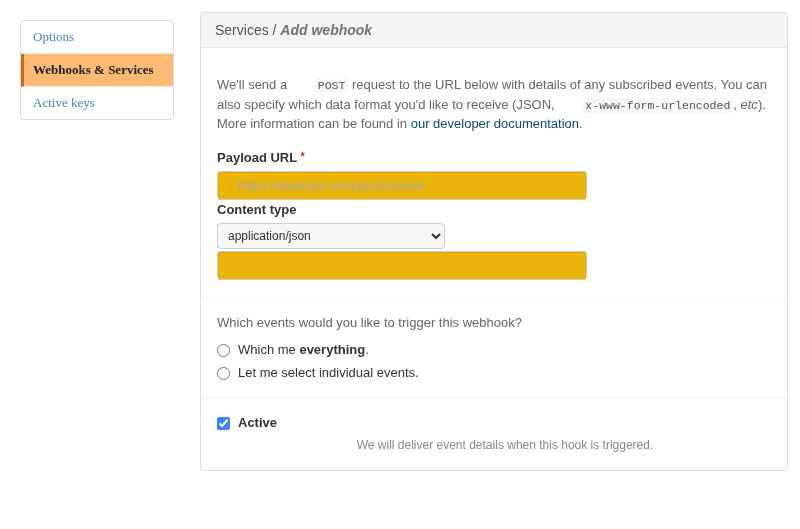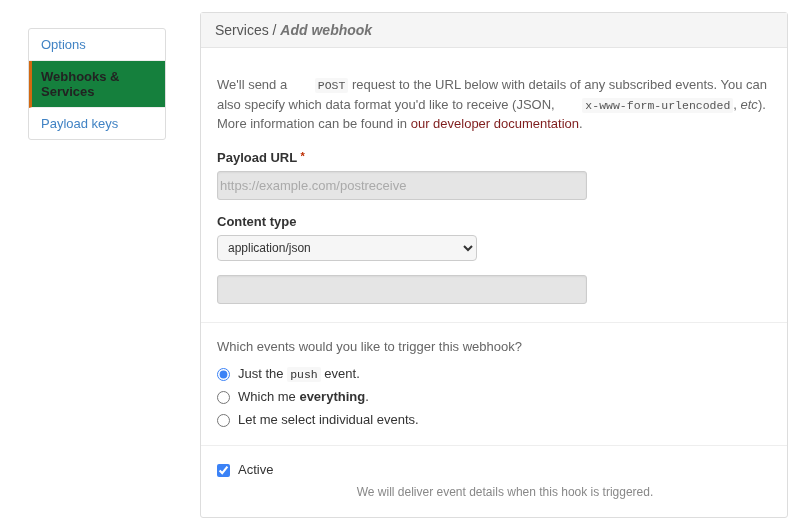--- a/index.html
+++ b/index.html
@@ -12,41 +12,42 @@
     background: #fff;
     width: 800px;
   }
   .layout { display: flex; gap: 18px; }
   .sidebar {
     width: 170px;
     flex-shrink: 0;
   }
   .sidebar-list {
     list-style: none;
-    margin: 16px;
+    margin: 8px;
     padding: 0;
     border: 1px solid #ddd;
     border-radius: 3px;
     overflow: hidden;
+    font-family: Liberation Serif, serif;
   }
   .sidebar-item {
     display: block;
     padding: 8px 12px;
     border-bottom: 1px solid #eee;
     color: #4183c4;
     cursor: pointer;
     font-size: 13px;
   }
   .sidebar-item:last-child { border-bottom: none; }
   .sidebar-item.active {
     color: #222;
     font-weight: 600;
     border-left: 3px solid #d26911;
     padding-left: 9px;
-    background: #15803d;
+    background: #fdba74;
   }
   .main {
     flex: 1;
     border: 1px solid #ddd;
     border-radius: 3px;
   }
   .main-header {
     background: #f5f5f5;
     border-bottom: 1px solid #e5e5e5;
     padding: 9px 14px;
@@ -63,44 +64,44 @@
   }
   .intro code {
     font-family: Consolas, "Liberation Mono", Menlo, monospace;
     font-size: 11.5px;
     background: #f7f7f7;
     padding: 1px 3px;
     border-radius: 2px;
     color: #555;
     margin-left: 24px;
   }
-  .intro a { color: #7f1d1d; text-decoration: none; }
-  .form-group { margin-bottom: 14px; }
+  .intro a { color: #0c4a6e; text-decoration: none; }
+  .form-group { margin-bottom: 2px; }
   .form-group label.lab {
     display: block;
     font-weight: 600;
     margin-bottom: 6px;
     font-size: 13px;
     color: #333;
   }
   .req { color: #bd2c00; font-size: 11px; position: relative; top: -2px; }
   .text-input {
     width: 370px;
     max-width: 100%;
-    padding: 6px 2px;
+    padding: 6px 20px;
     font-size: 13px;
     color: #333;
     border: 1px solid #ccc;
     border-radius: 3px;
-    background: #e5e5e5;
+    background: #eab308;
     box-shadow: inset 0 1px 2px rgba(0,0,0,0.06);
   }
   .text-input::placeholder { color: #aaa; }
   .select-wrap {
-    width: 260px;
+    width: 228px;
     font-size: 13px;
   }
   .select-wrap select {
     width: 100%;
     padding: 4px 6px;
     border: 1px solid #ccc;
     border-radius: 4px;
     background: #f6f6f6;
     font-size: 12px;
     color: #333;
@@ -127,37 +128,37 @@
     margin: 2px 0 0 0;
     accent-color: #3b82f6;
   }
   .radio-label code {
     font-family: Consolas, "Liberation Mono", Menlo, monospace;
     font-size: 11.5px;
     background: #f7f7f7;
     padding: 1px 3px;
     border-radius: 2px;
   }
-  .check-label { font-weight: 400; }
+  .check-label { font-weight: 700; }
   .check-sub {
     color: #888;
     font-size: 12px;
     margin: 2px 0 0 22px;
     text-align: center;
   }
 </style>
 </head>
 <body>
 
 <div class="layout">
   <nav class="sidebar">
     <ul class="sidebar-list">
       <li class="sidebar-item">Options</li>
       <li class="sidebar-item active">Webhooks &amp; Services</li>
-      <li class="sidebar-item">Payload keys</li>
+      <li class="sidebar-item">Active keys</li>
     </ul>
   </nav>
 
   <section class="main">
     <div class="main-header">
       <span>Services</span><span> / </span><span class="strong">Add webhook</span>
     </div>
 
     <div class="main-body">
       <p class="intro">
@@ -182,26 +183,20 @@
 
       <div class="form-group">
         <input type="text" class="text-input" style="">
       </div>
 
       <hr class="sep">
 
       <div class="question">Which events would you like to trigger this webhook?</div>
 
       <div class="radio-row">
-        <input type="radio" name="ev" checked="" style="">
-        <span class="radio-label">
-          <span>Just the </span><code>push</code><span> event.</span>
-        </span>
-      </div>
-      <div class="radio-row">
         <input type="radio" name="ev" style="">
         <span class="radio-label">
           <span>Which me </span><strong>everything</strong><span>.</span>
         </span>
       </div>
       <div class="radio-row">
         <input type="radio" name="ev" style="">
         <span class="radio-label">
           <span>Let me select individual events.</span>
         </span>

